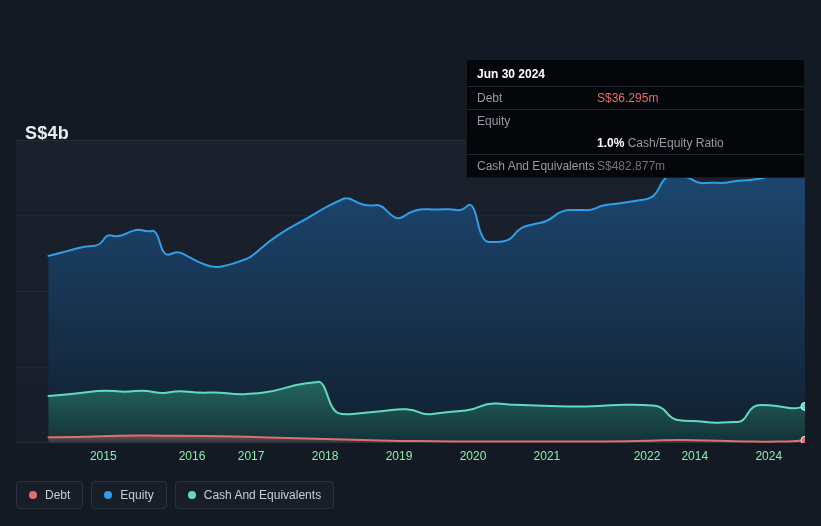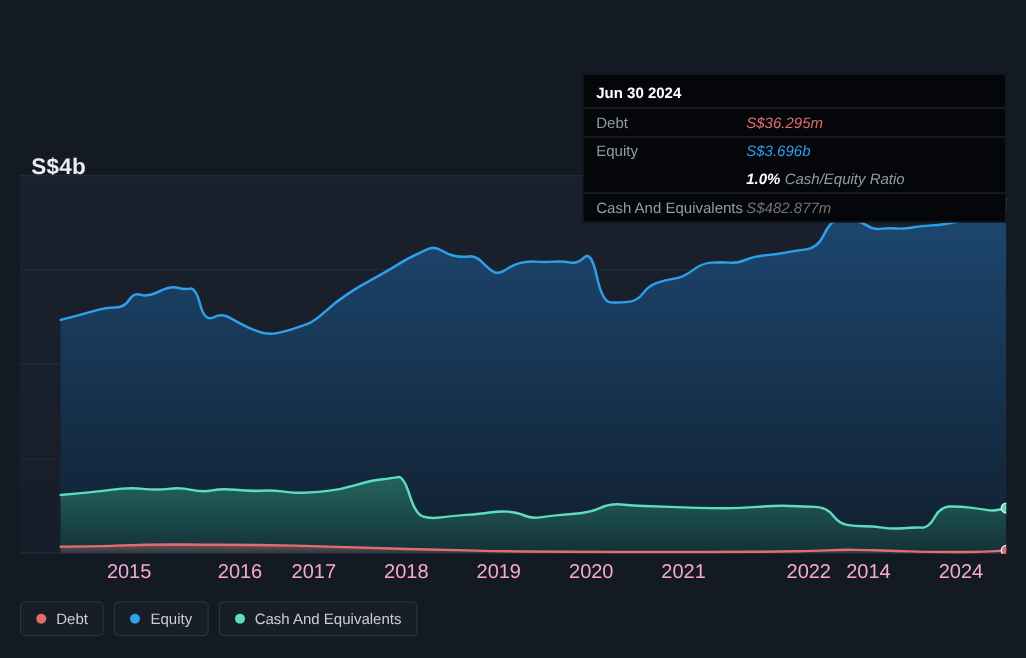--- a/index.html
+++ b/index.html
@@ -16,35 +16,35 @@
   .plot svg{display:block;}
   .y-label{
     position:absolute;left:25px;color:#e9edf0;font-size:18px;font-weight:600;
     letter-spacing:.2px;
   }
   .y-label.top{top:123px;}
   .y-label.bottom{top:424px;}
   .x-axis{position:absolute;left:16px;top:449px;width:789px;height:16px;}
   .x-axis span{
     position:absolute;top:0;transform:translateX(-50%);
-    color:#f9a8d4;font-size:16px;
+    color:#86efac;font-size:12px;
   }
   .tooltip{
     position:absolute;left:466px;top:16px;width:339px;
     background:#04060a;border:1px solid #161a20;
     font-size:12px;color:#ffffff;z-index:5;box-sizing:border-box;margin-top:43px;
   }
   .tooltip .row{
     display:flex;align-items:center;padding:3px 10px;line-height:16px;
     border-top:1px solid #20262e;
   }
   .tooltip .row.header{border-top:none;font-weight:700;padding:6px 10px 4px;}
   .tooltip .row.ratio{border-top:none;}
   .tooltip .label{flex:0 0 120px;color:#939ca6;}
-  .tooltip .value{flex:1;font-weight:400;font-style:italic;}
+  .tooltip .value{flex:1;font-weight:400;}
   .tooltip .bold{font-weight:700;color:#ffffff;}
   .tooltip .muted{color:#939ca6;}
   .legend{position:absolute;left:16px;top:481px;display:flex;gap:8px;}
   .pill{
     display:flex;align-items:center;gap:8px;padding:6px 12px;
     border:1px solid #2b323d;border-radius:4px;background:#181e28;
     color:#c9ced4;font-size:12px;cursor:pointer;
   }
   .dot{width:8px;height:8px;border-radius:50%;background:#888;}
 </style>
@@ -101,21 +101,20 @@
   </div>
 
 <div class="tooltip">
   <div class="row header">Jun 30 2024</div>
   <div class="row">
     <span class="label">Debt</span>
     <span class="value" style="color: rgb(226, 109, 109);">S$36.295m</span>
   </div>
   <div class="row">
     <span class="label">Equity</span>
-    <span class="value" style="color: rgb(46, 159, 232);">S$3.696b</span>
   </div>
   <div class="row ratio">
     <span class="label"></span>
     <span class="value"><span class="bold">1.0%</span> <span class="muted">Cash/Equity Ratio</span></span>
   </div>
   <div class="row">
     <span class="label">Cash And Equivalents</span>
     <span class="value" style="color: #737373;">S$482.877m</span>
   </div>
 </div>

